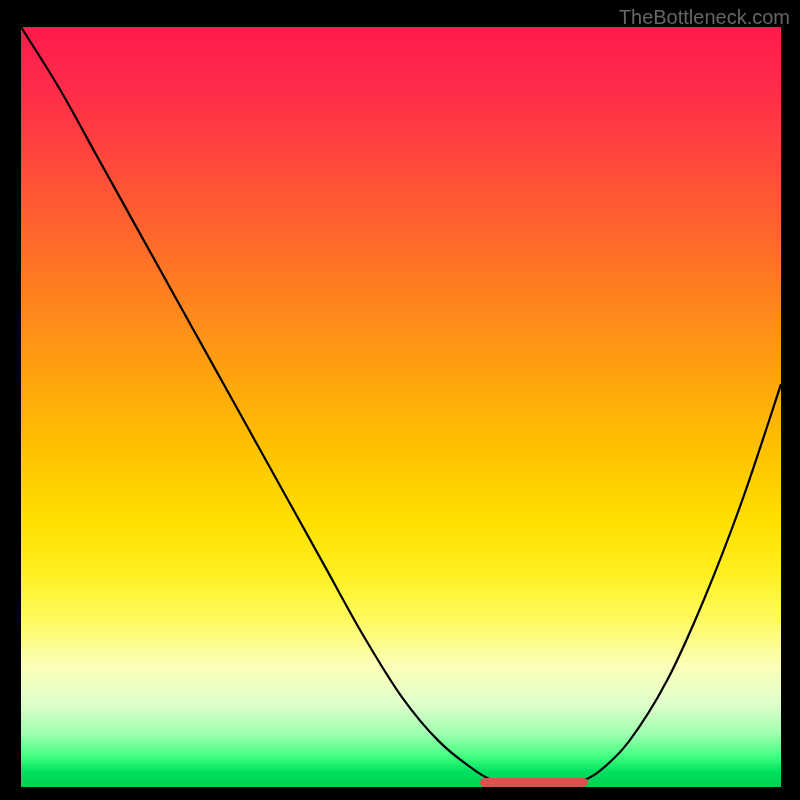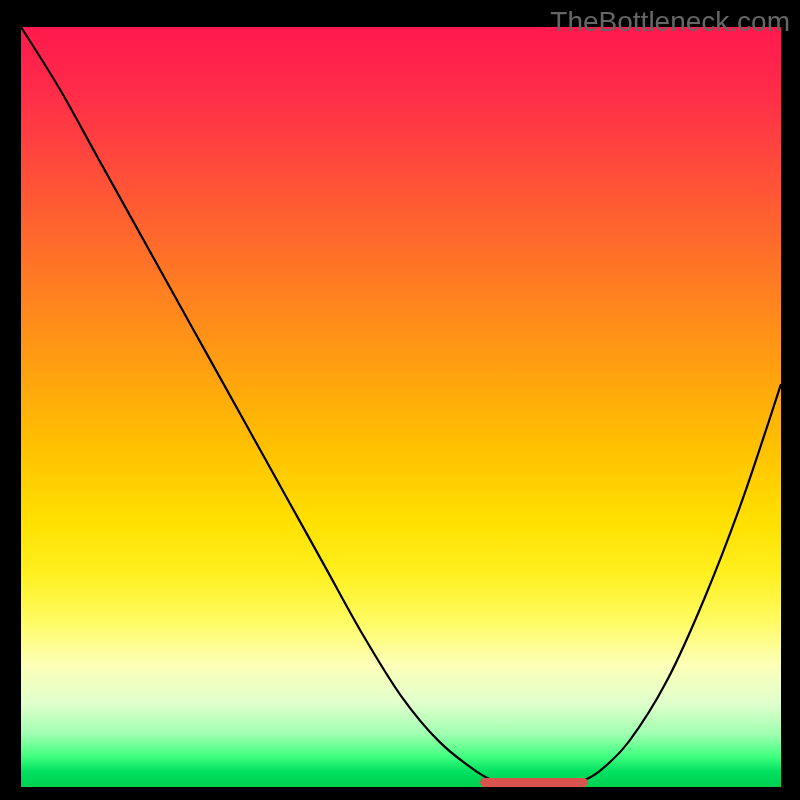--- a/index.html
+++ b/index.html
@@ -9,21 +9,21 @@
     background: #000;
     font-family: Arial, sans-serif;
     position: relative;
     overflow: hidden;
   }
   .watermark {
     position: absolute;
     top: 6px;
     right: 10px;
     color: #666;
-    font-size: 28px;
+    font-size: 20px;
     z-index: 10;
   }
   .plot-area {
     position: absolute;
     left: 21px;
     top: 27px;
     width: 760px;
     height: 760px;
     background: linear-gradient(to bottom,
       #ff1a4d 0%,

